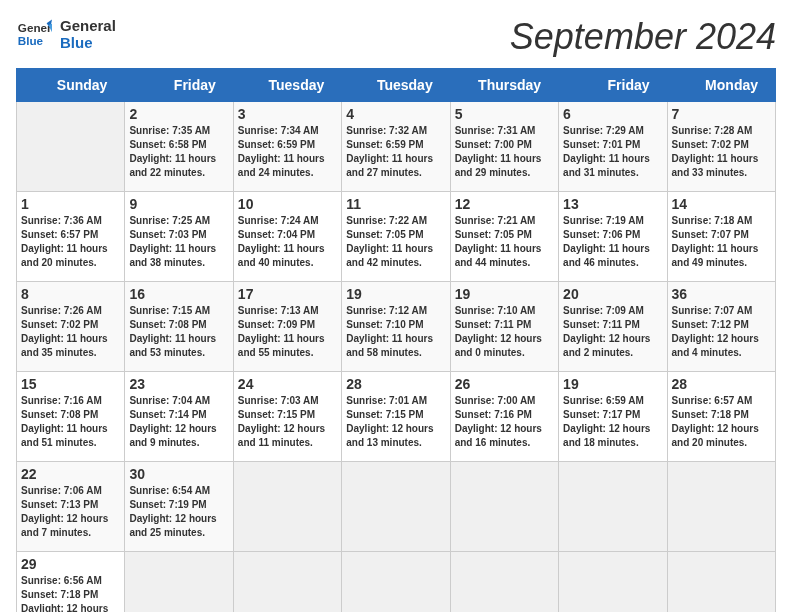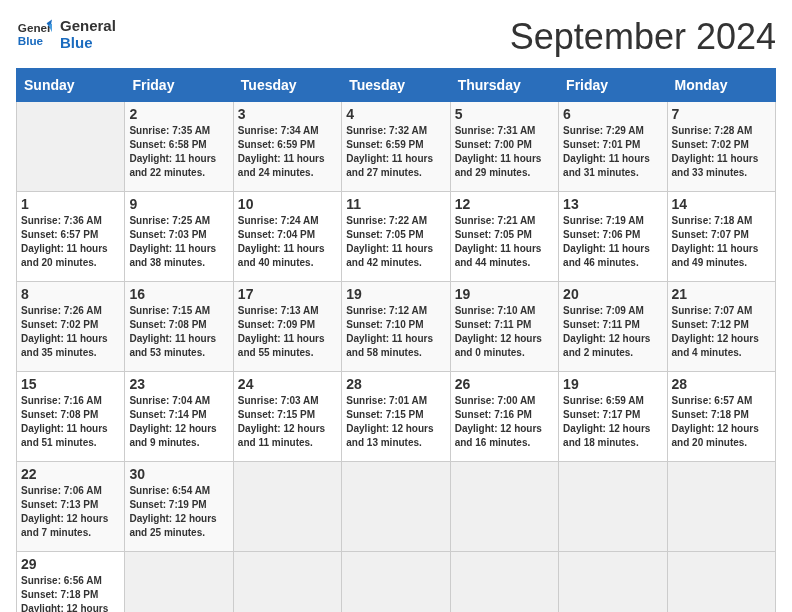--- a/index.html
+++ b/index.html
@@ -20,44 +20,45 @@
       display: flex;
       align-items: center;
       gap: 4px;
     }
     .logo-icon {
       width: 36px;
       height: 36px;
     }
     .title-section {
       text-align: right;
+      font-style: italic;
     }
     .main-title {
       font-size: 36px;
       font-weight: normal;
       color: #333;
     }
     .subtitle {
       font-size: 15px;
       color: #333;
     }
     table {
       width: 100%;
       border-collapse: collapse;
       table-layout: fixed;
     }
     thead tr {
       background-color: #2a6ebb;
       color: #fff;
     }
     thead th {
-      padding: 8px 7px;
+      padding: 8px 17px;
       font-size: 14px;
       font-weight: bold;
-      text-align: left;
+      text-align: right;
       border: 1px solid #2a6ebb;
     }
     tbody tr {
       vertical-align: top;
     }
     tbody td {
       border: 1px solid #ccc;
       padding: 4px 4px;
       font-size: 10px;
       color: #333;
@@ -192,21 +193,21 @@
         </td>
         <td>
           <span class="day-num">19</span>
           <div class="day-info">Sunrise: 7:10 AM<br>Sunset: 7:11 PM<br>Daylight: 12 hours and 0 minutes.</div>
         </td>
         <td>
           <span class="day-num">20</span>
           <div class="day-info">Sunrise: 7:09 AM<br>Sunset: 7:11 PM<br>Daylight: 12 hours and 2 minutes.</div>
         </td>
         <td>
-          <span class="day-num">21</span>
+          <span class="day-num">36</span>
           <div class="day-info">Sunrise: 7:07 AM<br>Sunset: 7:12 PM<br>Daylight: 12 hours and 4 minutes.</div>
         </td>
       </tr>
       <tr>
         <td>
           <span class="day-num">15</span>
           <div class="day-info">Sunrise: 7:16 AM<br>Sunset: 7:08 PM<br>Daylight: 11 hours and 51 minutes.</div>
         </td>
         <td>
           <span class="day-num">23</span>

